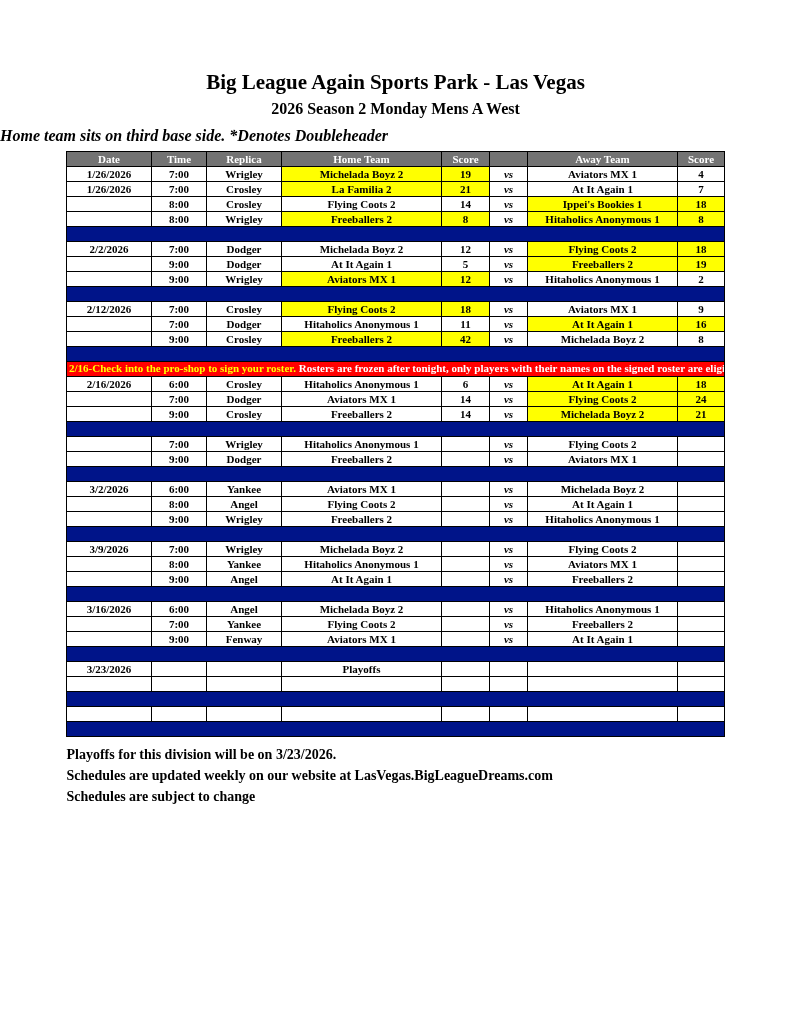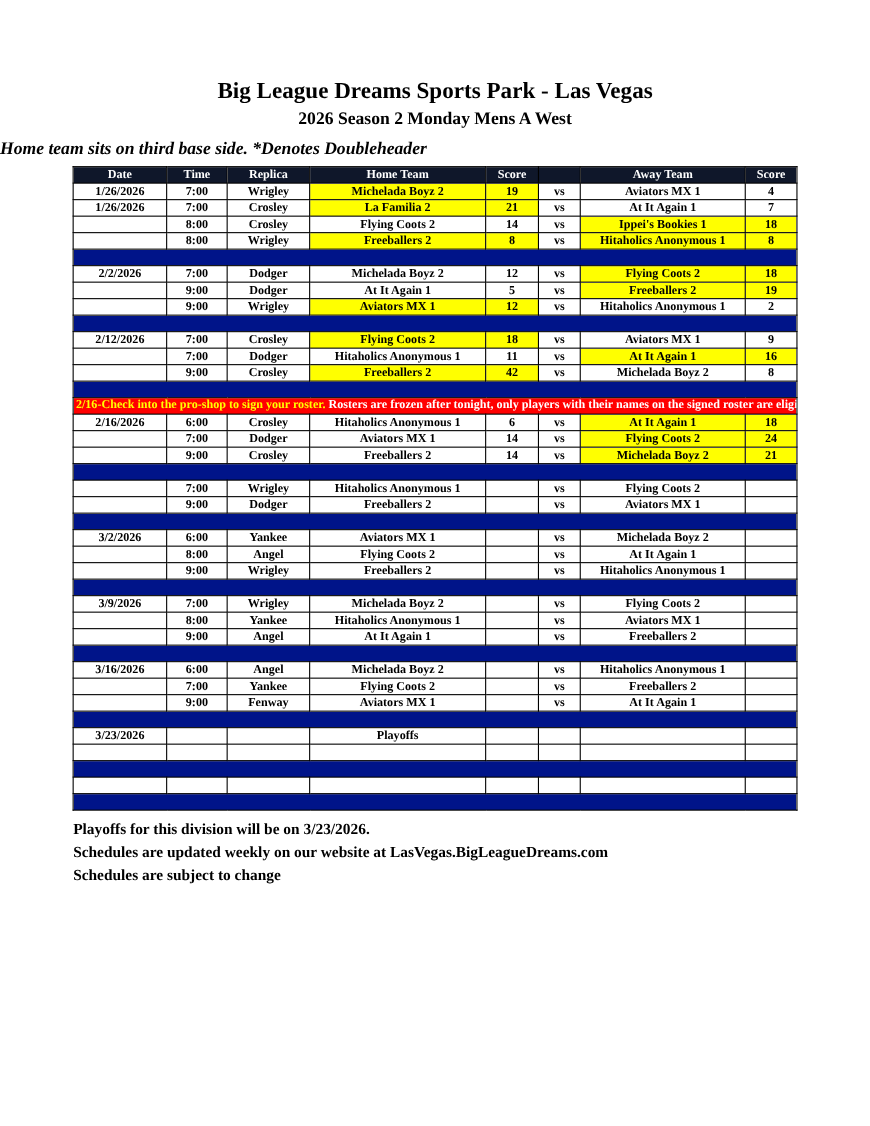--- a/index.html
+++ b/index.html
@@ -43,29 +43,29 @@
     font-size: 11px;
     font-weight: bold;
     text-align: center;
     vertical-align: middle;
     height: 15px;
     padding: 0 2px;
     overflow: hidden;
     white-space: nowrap;
   }
   tr.header-row th {
-    background: #0f172a;
+    background: #737373;
     color: #ffffff;
   }
   td.sep {
     background: #001489;
     height: 14px;
   }
   td.hl { background: #ffff00; }
-  td.vs { }
+  td.vs { font-style: italic; }
   td.notice {
     background: #ff0000;
     white-space: normal;
     line-height: 1.25;
     padding: 2px 14px;
     height: 28px;
     font-size: 11px;
   }
   .notice-hl { color: #ffff00; margin-top: 48px; }
   .notice-rest { color: #ffffff; }
@@ -75,21 +75,21 @@
     font-size: 14px;
     font-weight: bold;
   }
   .footer div { margin-bottom: 5px; }
 </style>
 </head>
 <body>
 
 <div class="page">
 
-  <h1 class="title">Big League Dreams Sports Park - Las Vegas</h1>
+  <h1 class="title">Big League Again Sports Park - Las Vegas</h1>
   <h2 class="subtitle">2026 Season 2 Monday Mens A West</h2>
   <div class="note">Home team sits on third base side.  *Denotes Doubleheader</div>
 
   <table class="schedule">
     <colgroup>
       <col style="width:85px">
         <col style="width:55px">
         <col style="width:75px">
         <col style="width:160px">
       <col style="width:48px">

